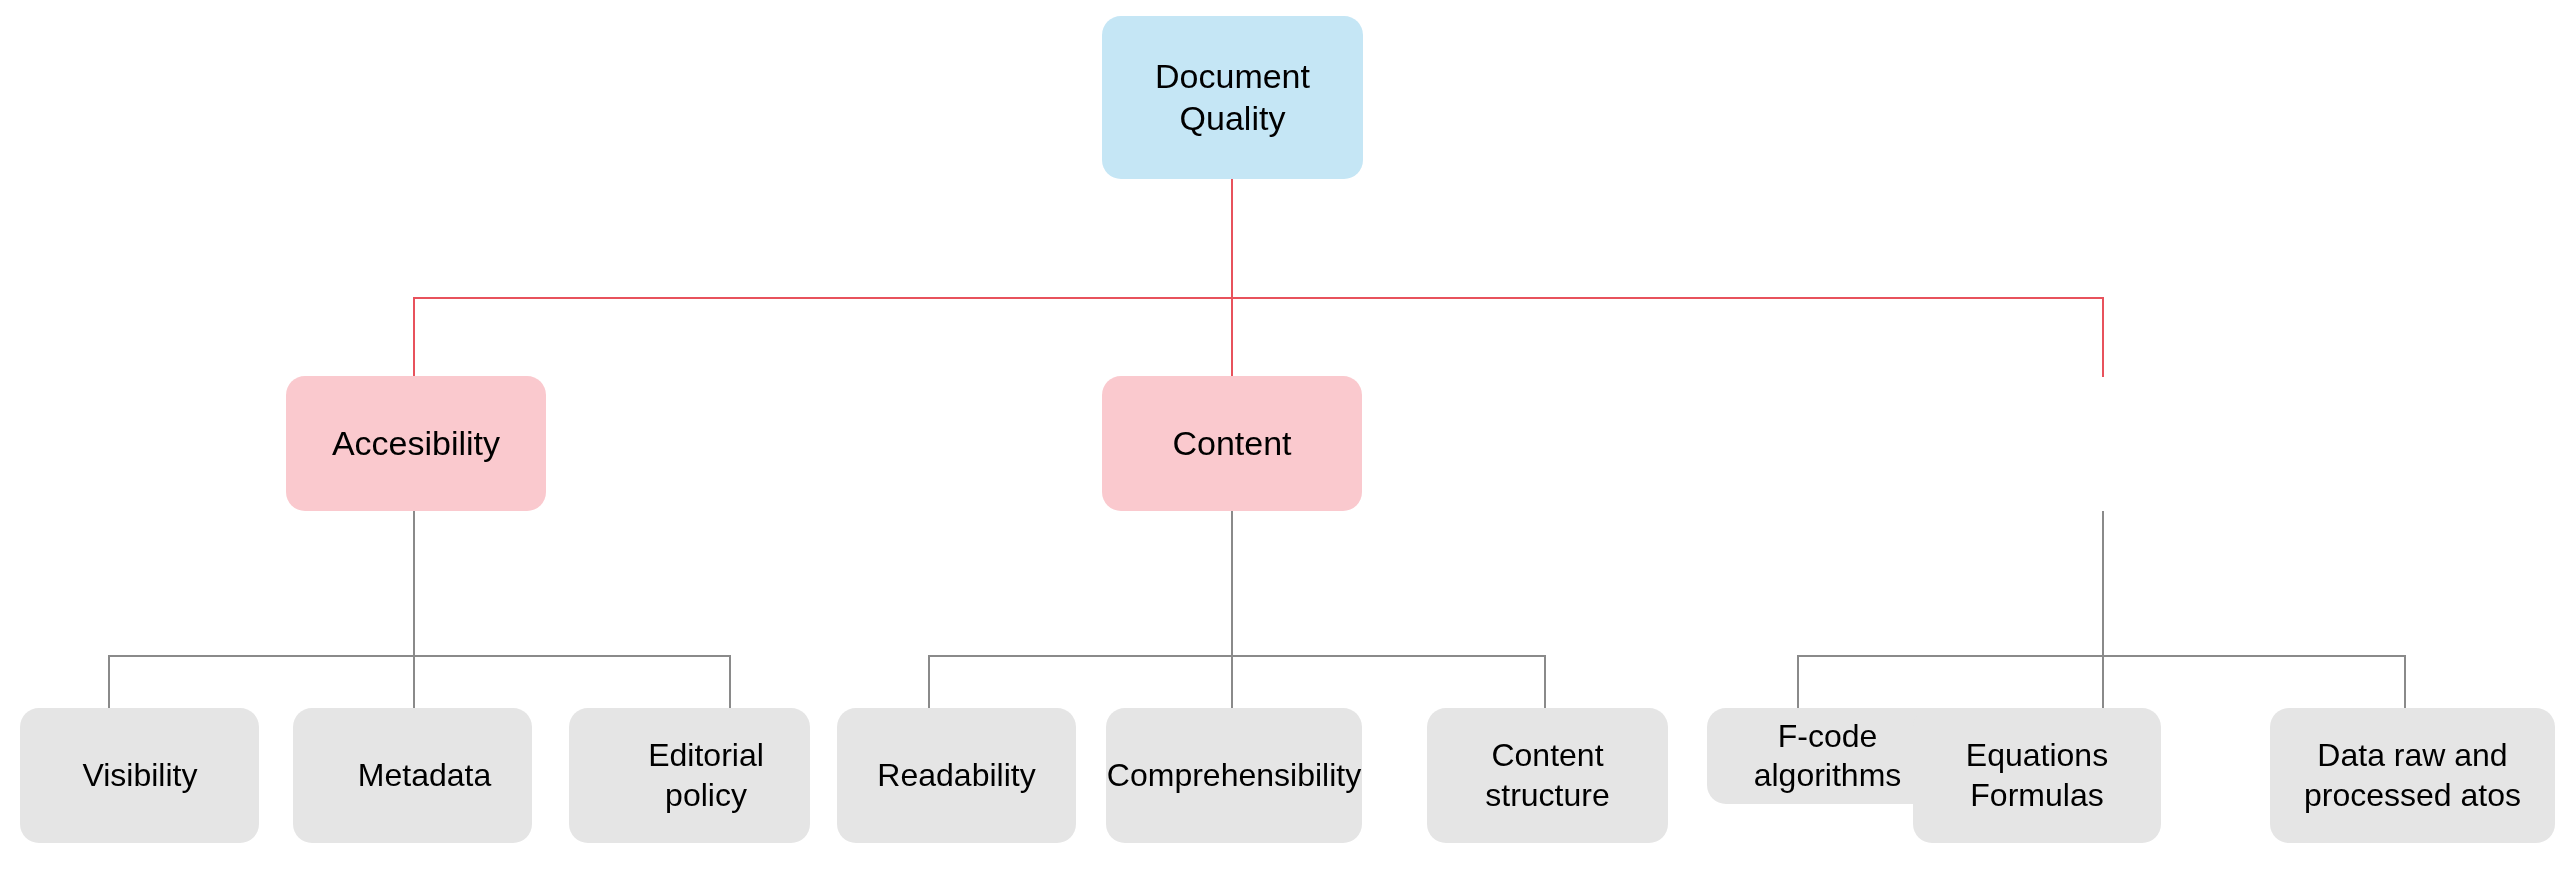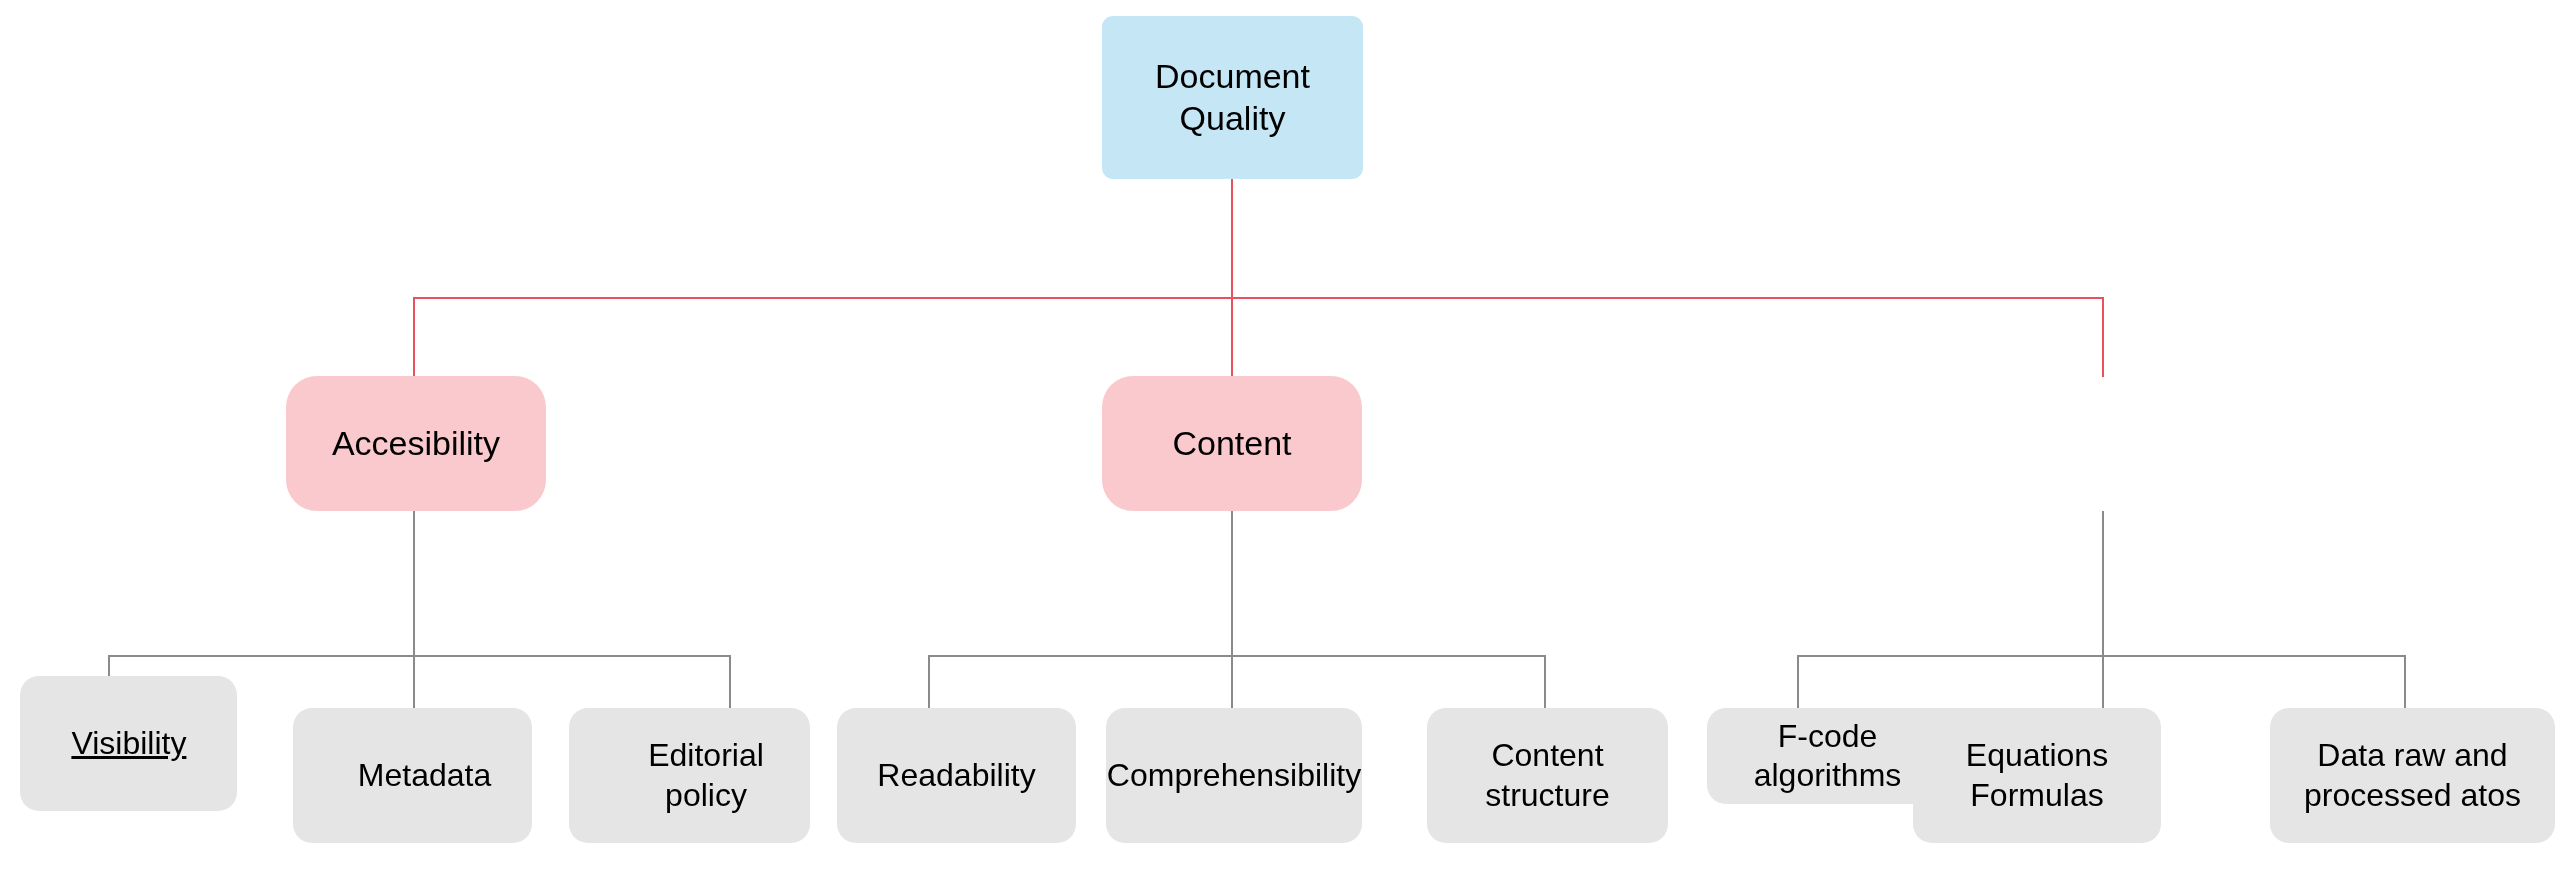--- a/index.html
+++ b/index.html
@@ -20,26 +20,26 @@
     align-items:center;
     justify-content:center;
     text-align:center;
     color:#000000;
     line-height:1.22;
     z-index:5;
     white-space:pre-line;
   }
   .node-root{
     background:#c5e6f5;
-    border-radius:11px;
+    border-radius:19px;
     font-size:34px;
   }
   .node-cat{
     background:#fac9ce;
-    border-radius:31px;
+    border-radius:19px;
     font-size:34px;
   }
   .node-leaf{
     background:#e5e5e5;
     border-radius:19px;
     font-size:32px;
   }
   .edge{
     position:absolute;
     z-index:1;
@@ -79,21 +79,21 @@
   <div class="edge edge-gray vline" style="left:2404px;top:655px;height:55px;"></div>
 
   <div class="node node-root" style="left:1102px;top:16px;width:261px;height:163px;">Document
 Quality</div>
 
   <div class="node node-cat" style="left:286px;top:376px;width:260px;height:135px;">Accesibility</div>
 
   <div class="node node-cat" style="left:1102px;top:376px;width:260px;height:135px;">Content</div>
 
 
-  <div class="node node-leaf" style="left:20.4px;top:676px;width:217px;height:135px;text-decoration:underline;">Visibility</div>
+  <div class="node node-leaf" style="left:20.4px;top:708px;width:239px;height:135px;">Visibility</div>
 
   <div class="node node-leaf" style="left:293px;top:708px;width:239px;height:135px;padding-left:24px;">Metadata</div>
 
   <div class="node node-leaf" style="left:569px;top:708px;width:241px;height:135px;padding-left:33px;">Editorial
 policy</div>
 
   <div class="node node-leaf" style="left:837px;top:708px;width:239px;height:135px;">Readability</div>
 
   <div class="node node-leaf" style="left:1106px;top:708px;width:256px;height:135px;">Comprehensibility</div>
 

